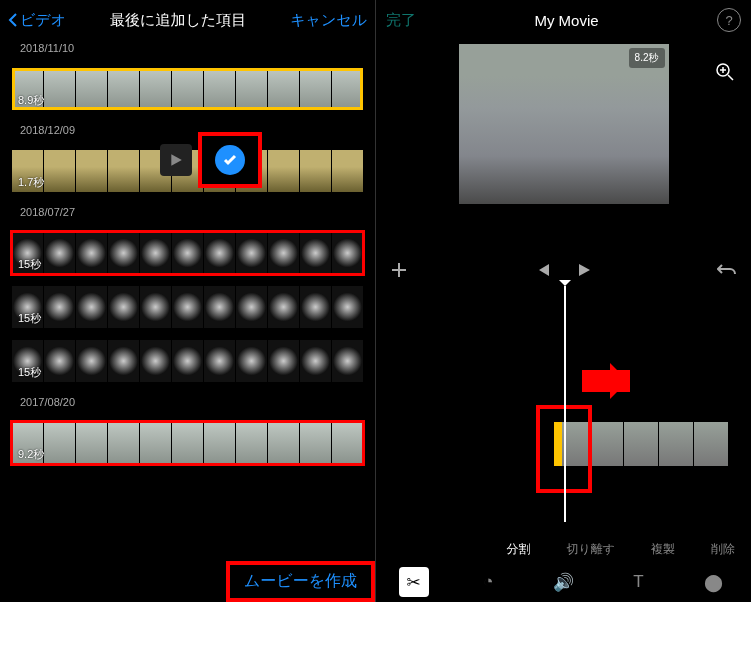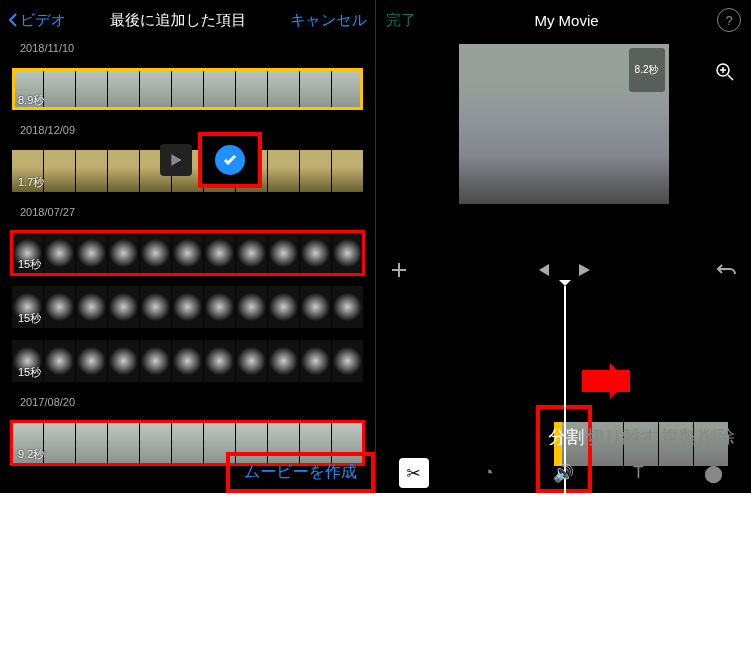--- a/index.html
+++ b/index.html
@@ -1,16 +1,16 @@
 <!DOCTYPE html>
 <html><head>
 <meta charset="utf-8">
 <style>
   body{margin:0;font-family:-apple-system,sans-serif;background:#fff}
-  .container{display:flex;width:751px;height:493px}
+  .container{display:flex;width:751px;height:602px}
   .pane{flex:1;background:#000;position:relative;overflow:hidden}
   .pane-left{border-right:1px solid #333}
   
   .hdr{height:40px;display:flex;align-items:center;justify-content:space-between;padding:0 8px;color:#fff}
   .hdr-left,.hdr-right{color:#1E90FF;font-size:15px;display:flex;align-items:center;gap:2px}
   .hdr-title{font-size:15px}
   .date{color:#aaa;font-size:11px;padding:2px 20px}
   .strip{height:42px;position:relative;margin:12px}
   .filmstrip{display:flex;height:100%}
   .frame{flex:1;background:linear-gradient(#8a8a7a,#555)}
@@ -29,36 +29,36 @@
   .check svg{width:16px;height:16px;stroke:#fff;stroke-width:3;fill:none}
   .footer{position:absolute;bottom:0;left:0;right:0;padding:8px 0 0;text-align:right}
   .create{display:inline-block;padding:6px 14px;color:#1E90FF;font-size:16px;border:4px solid #F00}
   .subtext{color:#888;font-size:11px;margin-top:2px}
   
   .rhdr{height:40px;display:flex;align-items:center;justify-content:space-between;padding:0 10px}
   .done{color:#0f766e;font-size:15px}
   .movtitle{color:#fff;font-size:15px}
   .help{width:22px;height:22px;border:1.5px solid #888;border-radius:50%;color:#888;display:flex;align-items:center;justify-content:center;font-size:13px}
   .preview{width:210px;height:160px;margin:4px auto 0;background:linear-gradient(#97a099 20%,#93999b 40%,#83868c 70%,#4a4a4a);position:relative}
-  .preview .badge{position:absolute;top:4px;right:4px;background:rgba(0,0,0,.4);color:#fff;font-size:10px;padding:15px 6px;border-radius:3px}
+  .preview .badge{position:absolute;top:4px;right:4px;background:rgba(0,0,0,.4);color:#fff;font-size:10px;padding:3px 6px;border-radius:3px}
   .zoom{position:absolute;right:16px;top:62px;color:#fff;font-size:18px}
   .tctrl{height:40px;display:flex;align-items:center;justify-content:space-between;padding:0 14px;margin-top:48px}
   .tctrl svg{fill:#aaa}
   .tctrl .mid{display:flex;gap:26px}
   .timeline{position:relative;height:230px;margin-top:0}
   .playhead{position:absolute;left:50%;top:-6px;bottom:0;width:2px;background:#fff}
   .playhead:before{content:"";position:absolute;top:-6px;left:-5px;border:6px solid transparent;border-top-color:#fff}
   .arrow{position:absolute;left:206px;top:78px;width:48px;height:22px;background:#F00}
   .arrow:after{content:"";position:absolute;right:-16px;top:-7px;border:18px solid transparent;border-left-color:#F00}
   .clip{position:absolute;left:178px;top:130px;width:174px;height:44px;display:flex}
   .clip .f{flex:1;background:linear-gradient(#97a099,#777)}
   .clip .f+.f{margin-left:1px}
   .yellowbar{position:absolute;left:0;top:0;width:8px;height:100%;background:#FFC400}
   .redclip{position:absolute;left:160px;top:113px;width:48px;height:80px;border:4px solid #F00}
-  .actions{position:absolute;bottom:44px;left:0;right:0;display:flex;justify-content:flex-end;gap:2px;padding:0 16px;color:#888;font-size:18px}
+  .actions{position:absolute;bottom:44px;left:0;right:0;display:flex;justify-content:flex-end;gap:36px;padding:0 16px;color:#888;font-size:12px}
   .actions span:first-child{color:#fff}
   .toolbar{position:absolute;bottom:0;left:0;right:0;height:40px;display:flex;align-items:center;justify-content:space-around}
   .tool{width:30px;height:30px;display:flex;align-items:center;justify-content:center;color:#888;font-size:17px}
   .tool.cut{background:#fff;color:#000;border-radius:4px}
 </style>
 </head>
 <body>
 
 <div class="container">
 

